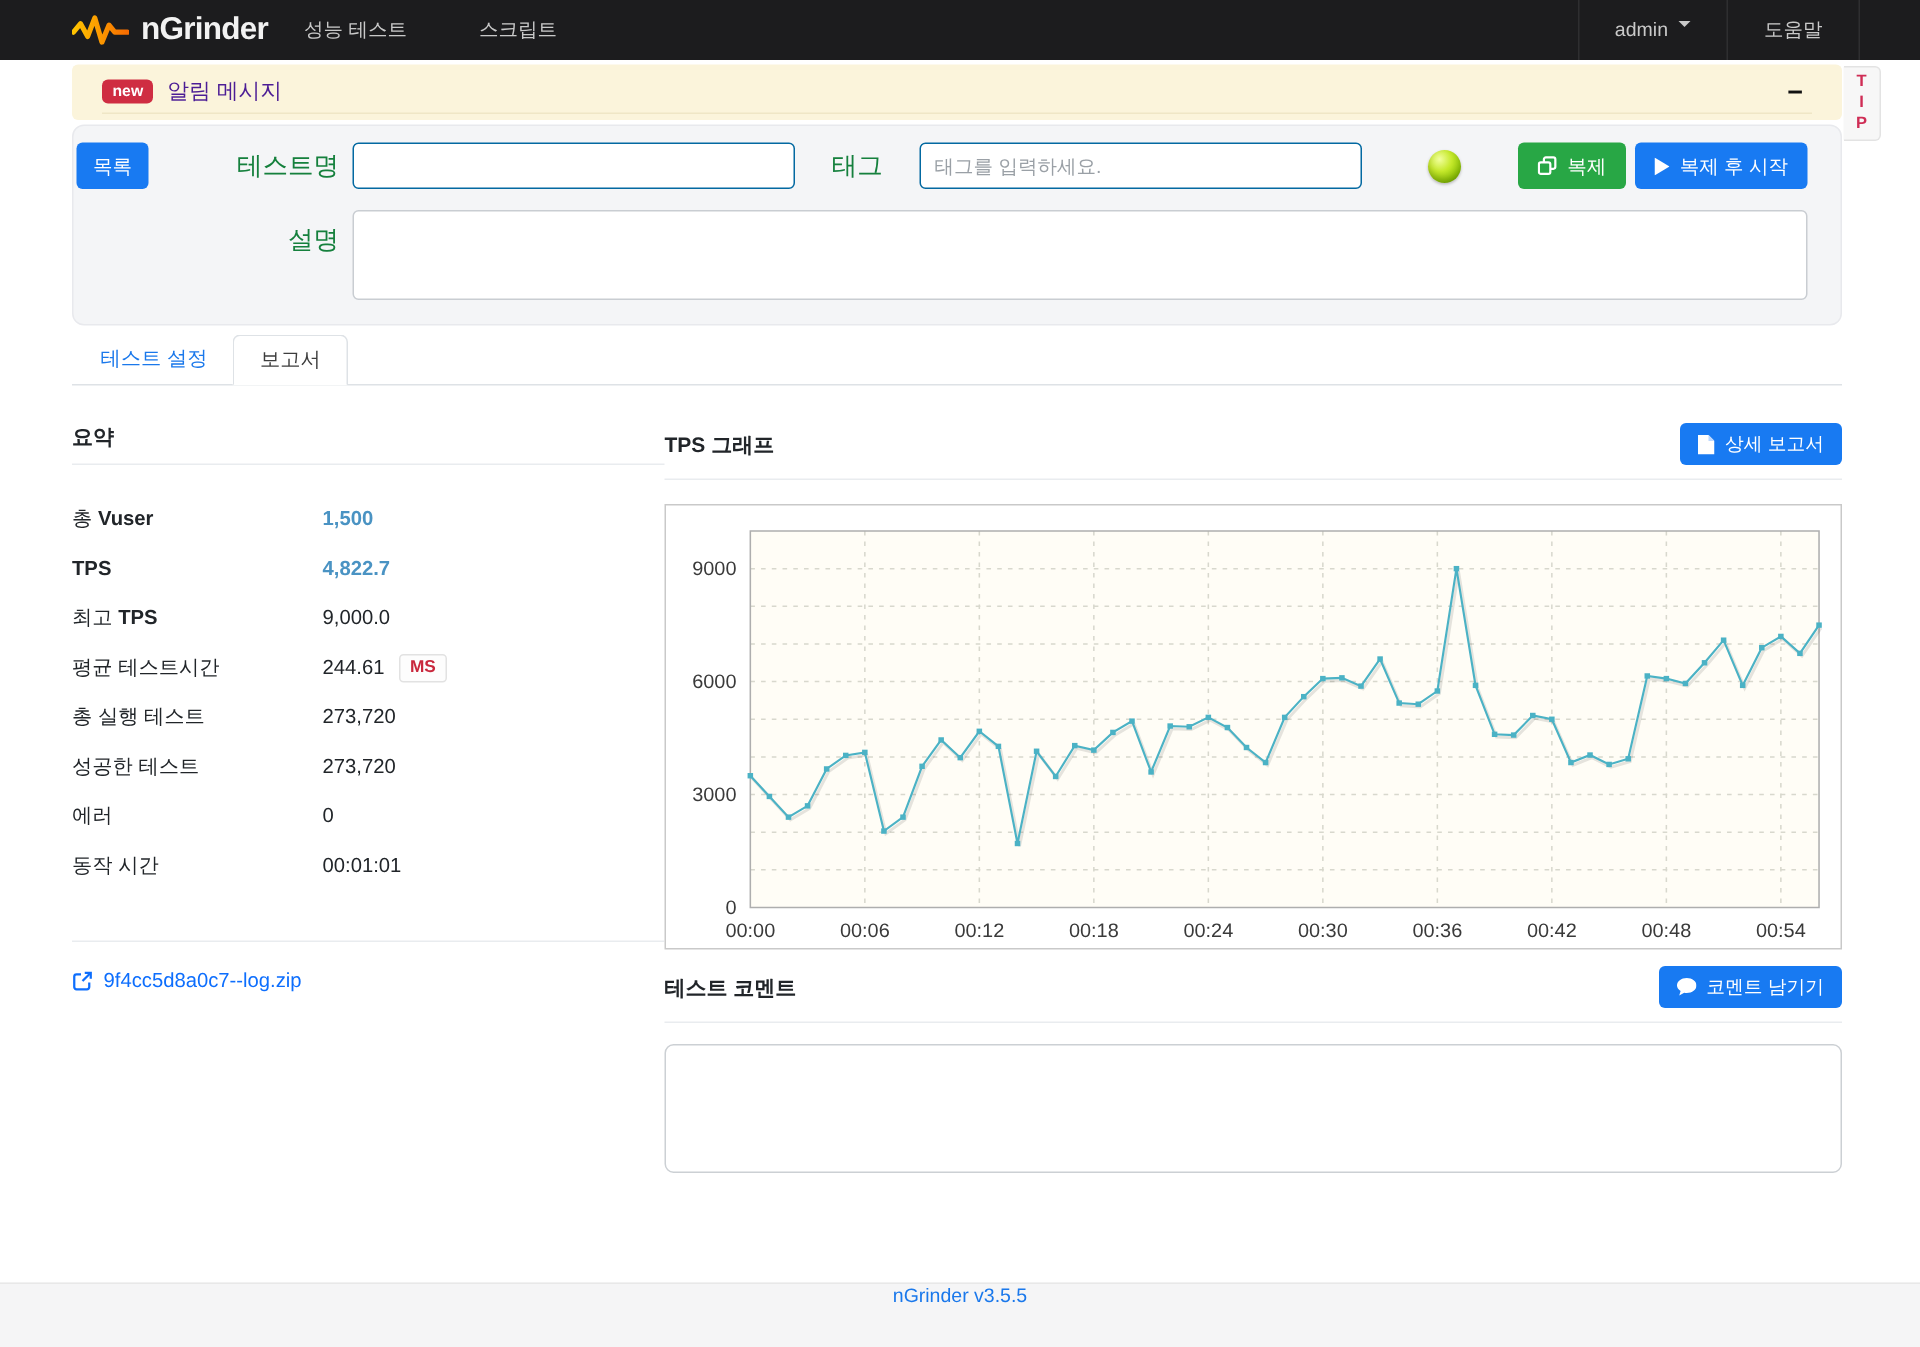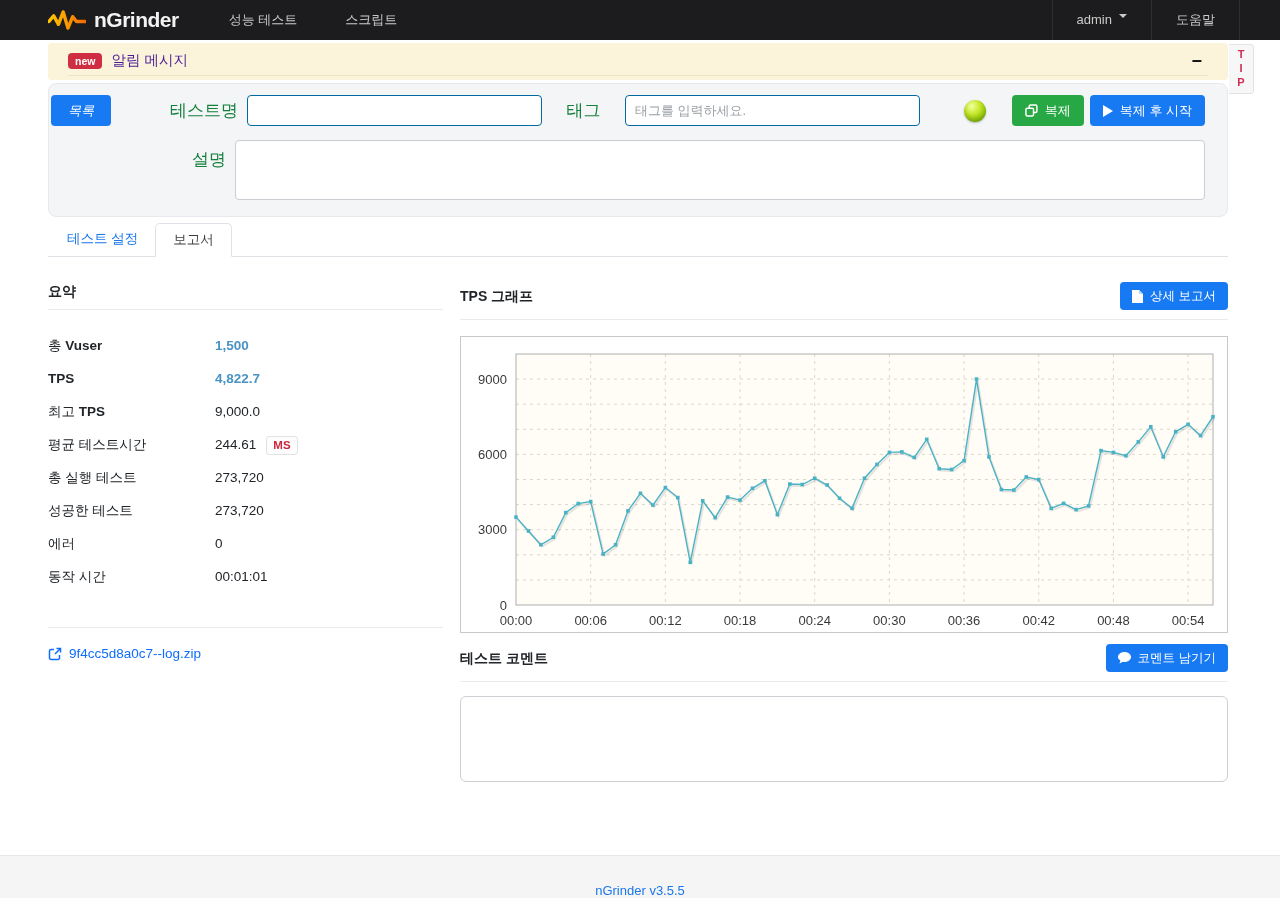--- a/index.html
+++ b/index.html
@@ -5,21 +5,21 @@
   * { box-sizing: border-box; }
   html,body { margin:0; padding:0; }
   body {
     width:1280px; height:898px; position:relative; overflow:hidden;
     background:#ffffff; font-family:"Liberation Sans", sans-serif; color:#212529;
   }
   a { text-decoration:none; }
 
   
   .navbar { height:40px; background:#1c1c1e; display:flex; align-items:center; padding:0 40px 0 48px; }
-  .brand { display:flex; align-items:center; gap:8px; margin-right:26px; cursor:pointer; }
+  .brand { display:flex; align-items:center; gap:8px; cursor:pointer; }
   .brand-text { color:#f2f2f2; font-size:21px; font-weight:700; letter-spacing:-0.5px; }
   .nav-item { color:#c9c9c9; font-size:13px; line-height:40px; padding:0 24px; cursor:pointer; }
   .nav-right { margin-left:auto; display:flex; height:40px; }
   .nav-right .nav-item { border-left:1px solid #2e2e30; }
   .nav-right .nav-item:last-child { border-right:1px solid #2e2e30; }
   .caret { display:inline-block; width:0; height:0; border:4px solid transparent; border-top-color:#c9c9c9; margin-left:7px; vertical-align:2px; }
 
   
   .page { position:relative; padding:0 52px 0 48px; }
 
@@ -51,33 +51,33 @@
   .tag-input { margin-left:0; }
   .desc-area { flex:1; height:60px; margin-left:9px; border:1px solid #c9cdd2; border-radius:4px; background:#fff; padding:6px 9px; font-size:13px; font-family:inherit; resize:none; }
   .status-ball { width:22px; height:22px; border-radius:50%; margin-left:44px; flex:none;
     background:radial-gradient(circle at 35% 28%, #f2ff9e 0%, #c6e92c 38%, #8fc607 72%, #5c9400 100%);
     box-shadow:inset 0 -3px 5px rgba(0,0,0,.18), 0 1px 2px rgba(0,0,0,.25); }
   .btn { display:inline-flex; align-items:center; justify-content:center; gap:7px; height:31px;
     border:none; border-radius:4px; color:#fff; font-size:13px; font-family:inherit; padding:0 13px; cursor:pointer; white-space:nowrap; }
   .btn-blue { background:#187af2; }
   .btn-green { background:#28a745; }
   .btn-sm { height:28px; font-size:12.5px; padding:0 12px; }
-  .btn-list { width:60px; padding:0;font-style:italic; }
+  .btn-list { width:48px; padding:0; }
   .qactions { margin-left:auto; display:flex; gap:6px; }
 
   
   .tabs { margin-top:6px; display:flex; border-bottom:1px solid #dee2e6; padding-left:2px; }
   .tab { font-size:13.5px; padding:7px 17px; line-height:18px; cursor:pointer; }
   .tab-link { color:#1a78eb; }
   .tab-active { background:#fff; border:1px solid #dee2e6; border-bottom:1px solid #fff; border-radius:5px 5px 0 0; color:#3d3d3d; margin-bottom:-1px; }
 
   
   .content { display:flex; margin-top:26px; }
   .col-left { width:395px; flex:none; }
-  .col-right { flex:1; margin-left:17px; }
+  .col-right { flex:1; }
   .sec-title { font-size:14px; font-weight:700; color:#212529; margin:0; line-height:16px; }
   .sec-head { display:flex; align-items:center; height:26px; }
   .sep { border:none; border-top:1px solid #e9ecef; margin:10px 0 0; }
 
   
   .summary-list { margin-top:26px; }
   .sum-row { display:flex; align-items:center; margin-bottom:13px; font-size:13.5px; line-height:20px; }
   .sum-label { width:167px; color:#212529; flex:none; }
   .sum-label b { font-weight:700; }
   .sum-value { color:#212529; }
@@ -98,21 +98,21 @@
   .chart-wrap { margin-top:16px; border:1px solid #c9c9c9; background:#fff; height:297px; }
   .chart-wrap svg { display:block; width:100%; height:100%; }
 
   
   .comment-head { margin-top:12px; }
   .comment-area { margin-top:14px; width:100%; height:86px; border:1px solid #ccd0d4; border-radius:6px; background:#fff;
     padding:8px 10px; font-size:13px; font-family:inherit; resize:none; }
 
   
   .footer { position:absolute; left:0; right:0; bottom:0; height:43px; background:#f5f5f6; border-top:1px solid #e8e8e8;
-    display:flex; align-items:flex-end; justify-content:center; }
+    display:flex; align-items:flex-start; justify-content:center; }
   .footer a { color:#1a78eb; font-size:13px; cursor:pointer; }
 </style>
 </head>
 <body>
 
 <div class="navbar">
   <div class="brand">
     <svg width="38" height="23" viewBox="0 0 40 24">
       <defs>
           <linearGradient id="wg" x1="0" y1="0" x2="1" y2="0">

